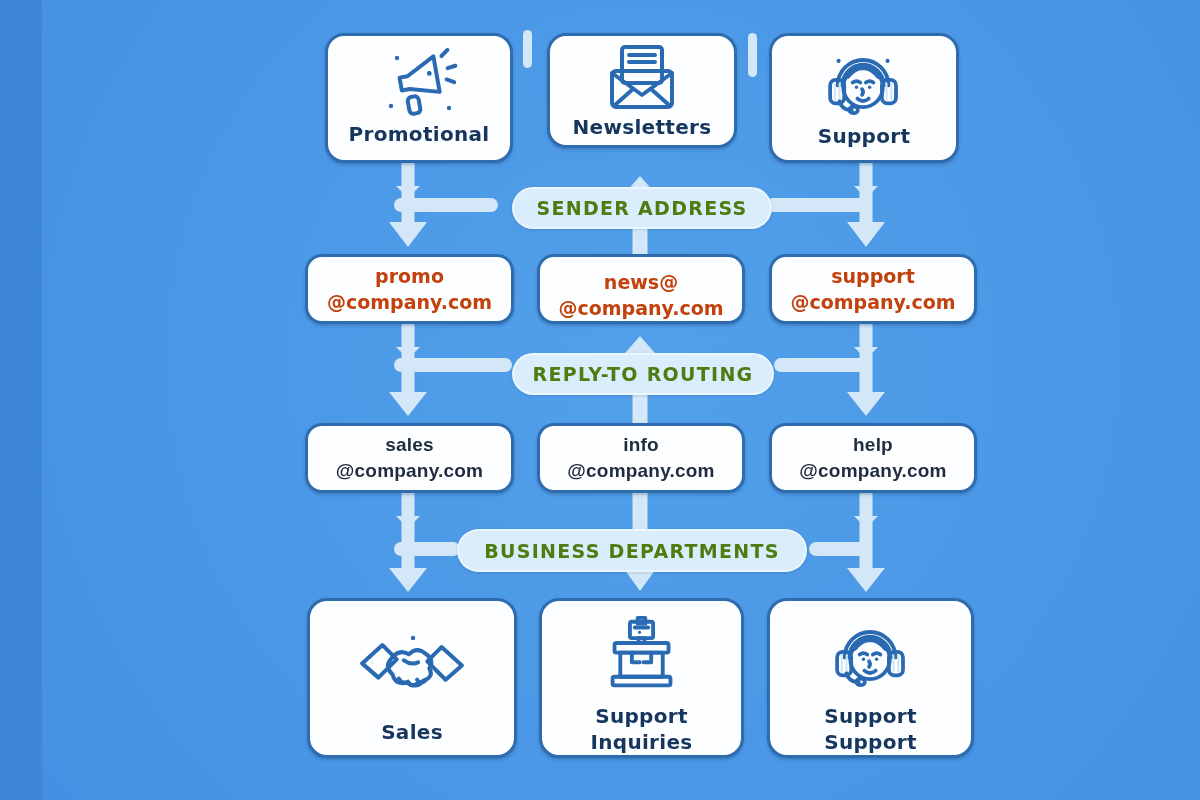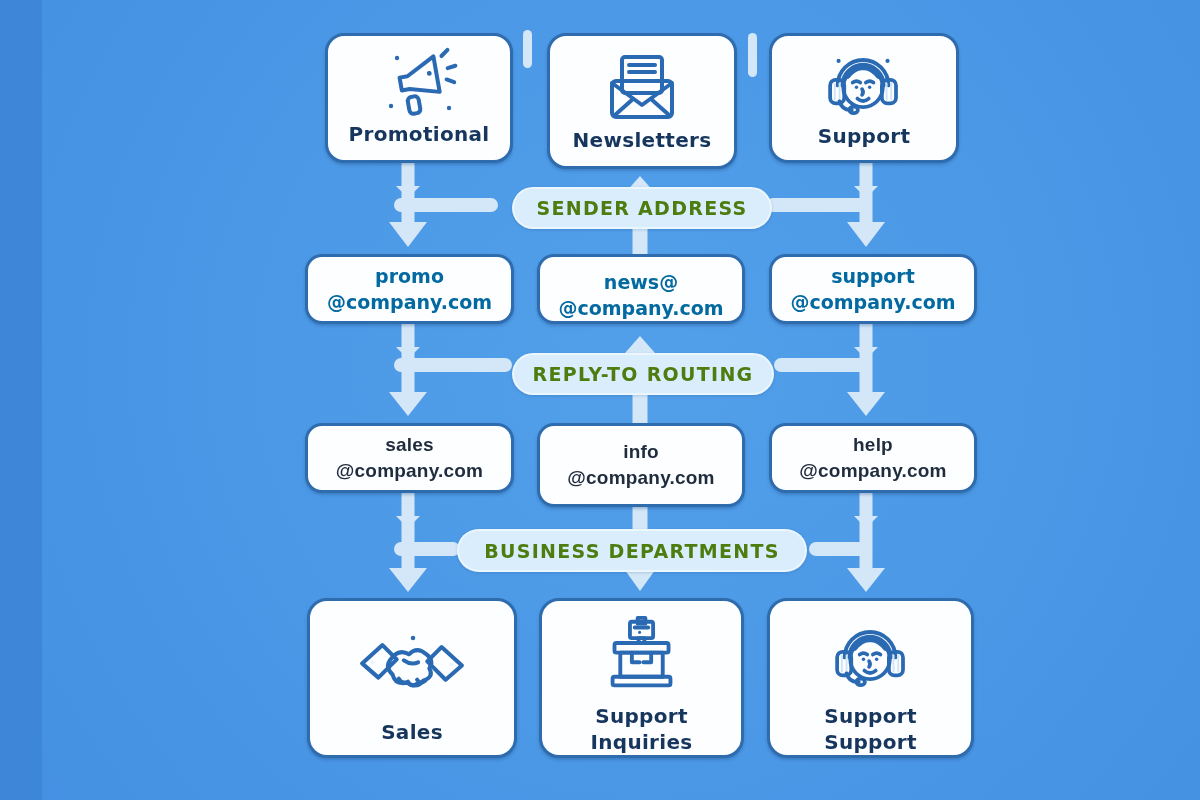--- a/index.html
+++ b/index.html
@@ -14,21 +14,21 @@
     position:absolute;z-index:2;background:#fdfeff;
     border:3px solid #2e6cae;border-radius:17px;
     box-shadow:0 2px 3px rgba(21,62,112,0.28);
     display:flex;flex-direction:column;align-items:center;justify-content:center;
     text-align:center;box-sizing:border-box;
   }
   .box-cat{border-radius:19px;padding-top:10px;}
   .box-cat .icon-wrap{flex:1;display:flex;align-items:center;justify-content:center;}
   .box-cat .cat-label{margin-bottom:14px;font-size:20px;font-weight:700;color:#17365e;letter-spacing:.3px;}
   .box-mail{justify-content:center;line-height:26px;font-size:19px;font-weight:700;}
-  .mail-blue{color:#0369a1;}
+  .mail-blue{color:#c2410c;}
   .mail-dark{color:#1f2c3d;font-family:"Liberation Sans","DejaVu Sans",sans-serif;letter-spacing:.2px;}
   .box-dept{border-radius:20px;padding-top:12px;}
   .box-dept .icon-wrap{height:92px;display:flex;align-items:center;justify-content:center;}
   .box-dept .dept-label{margin-top:4px;font-size:20px;font-weight:700;color:#17365e;line-height:26px;letter-spacing:.3px;}
   .pill{
     position:absolute;z-index:3;background:#d9edfc;border:2px solid rgba(255,255,255,0.5);
     border-radius:999px;display:flex;align-items:center;justify-content:center;
     color:#4d7c0f;font-size:19px;font-weight:700;letter-spacing:1.3px;
     box-shadow:0 1px 3px rgba(21,62,112,0.18);box-sizing:border-box;
   }
@@ -96,21 +96,21 @@
           <path class="icon" d="M75 14 l7 -5 M79 27 l8 -1 M76 38 l7 4" stroke-width="3.5"></path>
         </g>
         <circle cx="26" cy="12" r="2.2" fill="#2a6ab3"></circle>
         <circle cx="20" cy="60" r="2.2" fill="#2a6ab3"></circle>
         <circle cx="78" cy="62" r="2.2" fill="#2a6ab3"></circle>
       </svg>
     </div>
     <div class="cat-label">Promotional</div>
   </div>
 
-  <div class="box box-cat" style="left:505px;top:33px;width:190px;height:136px;">
+  <div class="box box-cat" style="left:505px;top:33px;width:190px;height:115px;">
     <div class="icon-wrap">
       <svg width="96" height="76" viewBox="0 0 96 76">
         <rect class="icon" x="28" y="8" width="40" height="36" rx="3" fill="#eaf4fd" stroke-width="3.5"></rect>
         <path class="icon" d="M35 16 h26 M35 23 h26" stroke-width="3"></path>
         <rect class="icon" x="18" y="32" width="60" height="36" rx="4" fill="#bfdcf5"></rect>
         <path class="icon" d="M18 34 L48 56 L78 34" fill="none"></path>
         <path class="icon" d="M21 66 L39 50 M75 66 L57 50" stroke-width="3"></path>
       </svg>
     </div>
     <div class="cat-label">Newsletters</div>
@@ -158,21 +158,21 @@
   </div>
 
   <div class="pill" style="left:470px;top:353px;width:262px;height:42px;">
     <span>REPLY-TO ROUTING</span>
   </div>
 
   <div class="box box-mail" style="left:263px;top:423px;width:209px;height:70px;">
     <div class="mail-dark">sales</div>
     <div class="mail-dark">@company.com</div>
   </div>
-  <div class="box box-mail" style="left:495px;top:423px;width:208px;height:84px;text-align:center;">
+  <div class="box box-mail" style="left:495px;top:423px;width:208px;height:70px;text-align:center;">
     <div class="mail-dark">info</div>
     <div class="mail-dark">@company.com</div>
   </div>
   <div class="box box-mail" style="left:727px;top:423px;width:208px;height:70px;">
     <div class="mail-dark">help</div>
     <div class="mail-dark">@company.com</div>
   </div>
 
   <div class="pill" style="left:415px;top:529px;width:350px;height:43px;">
     <span>BUSINESS DEPARTMENTS</span>

